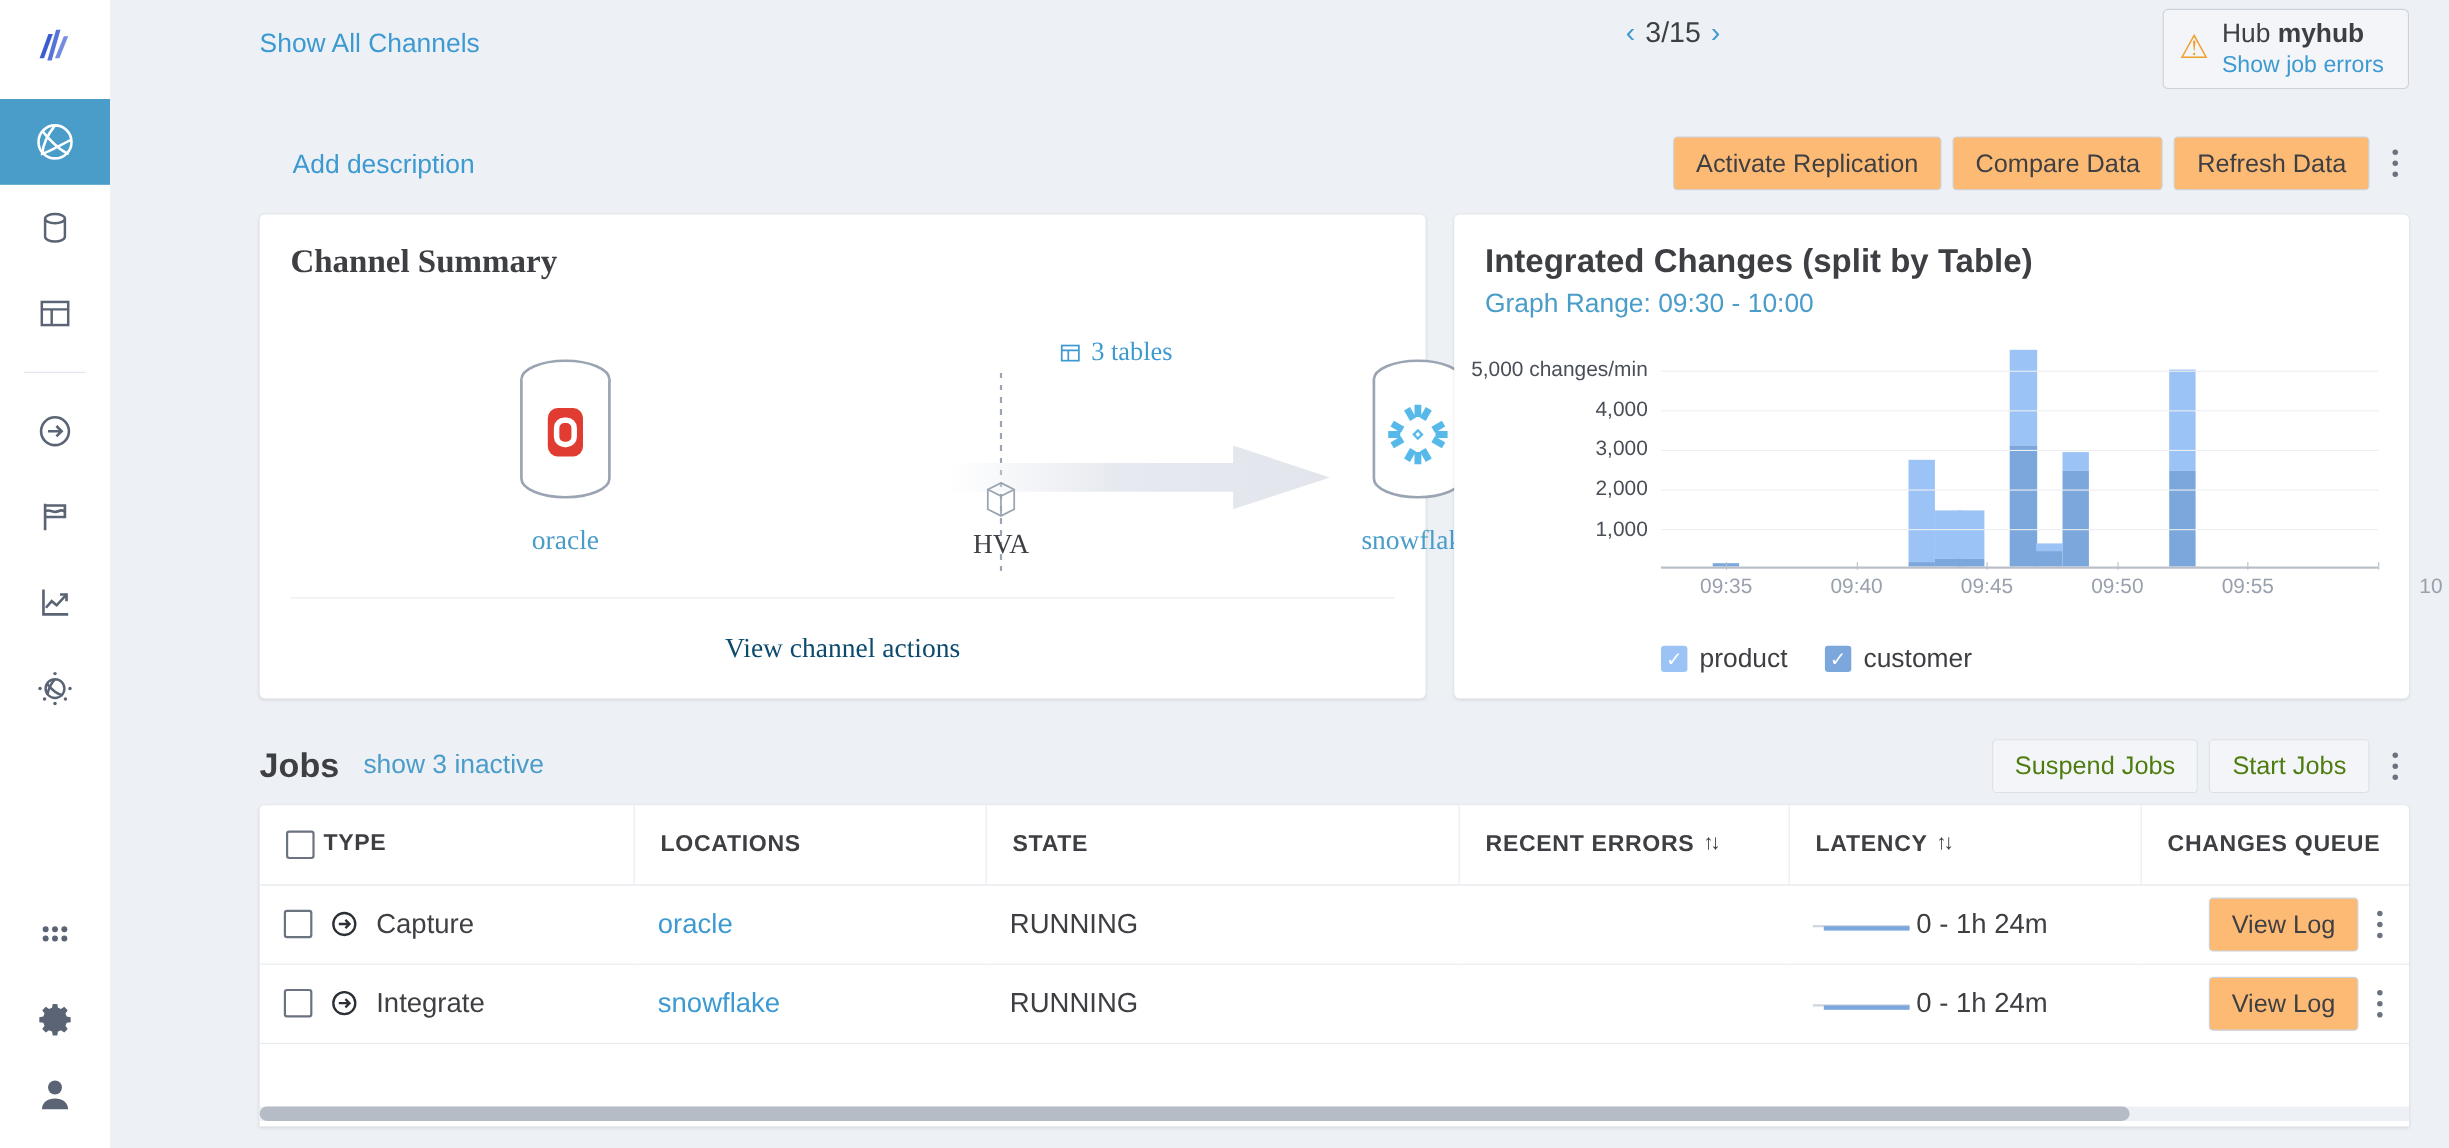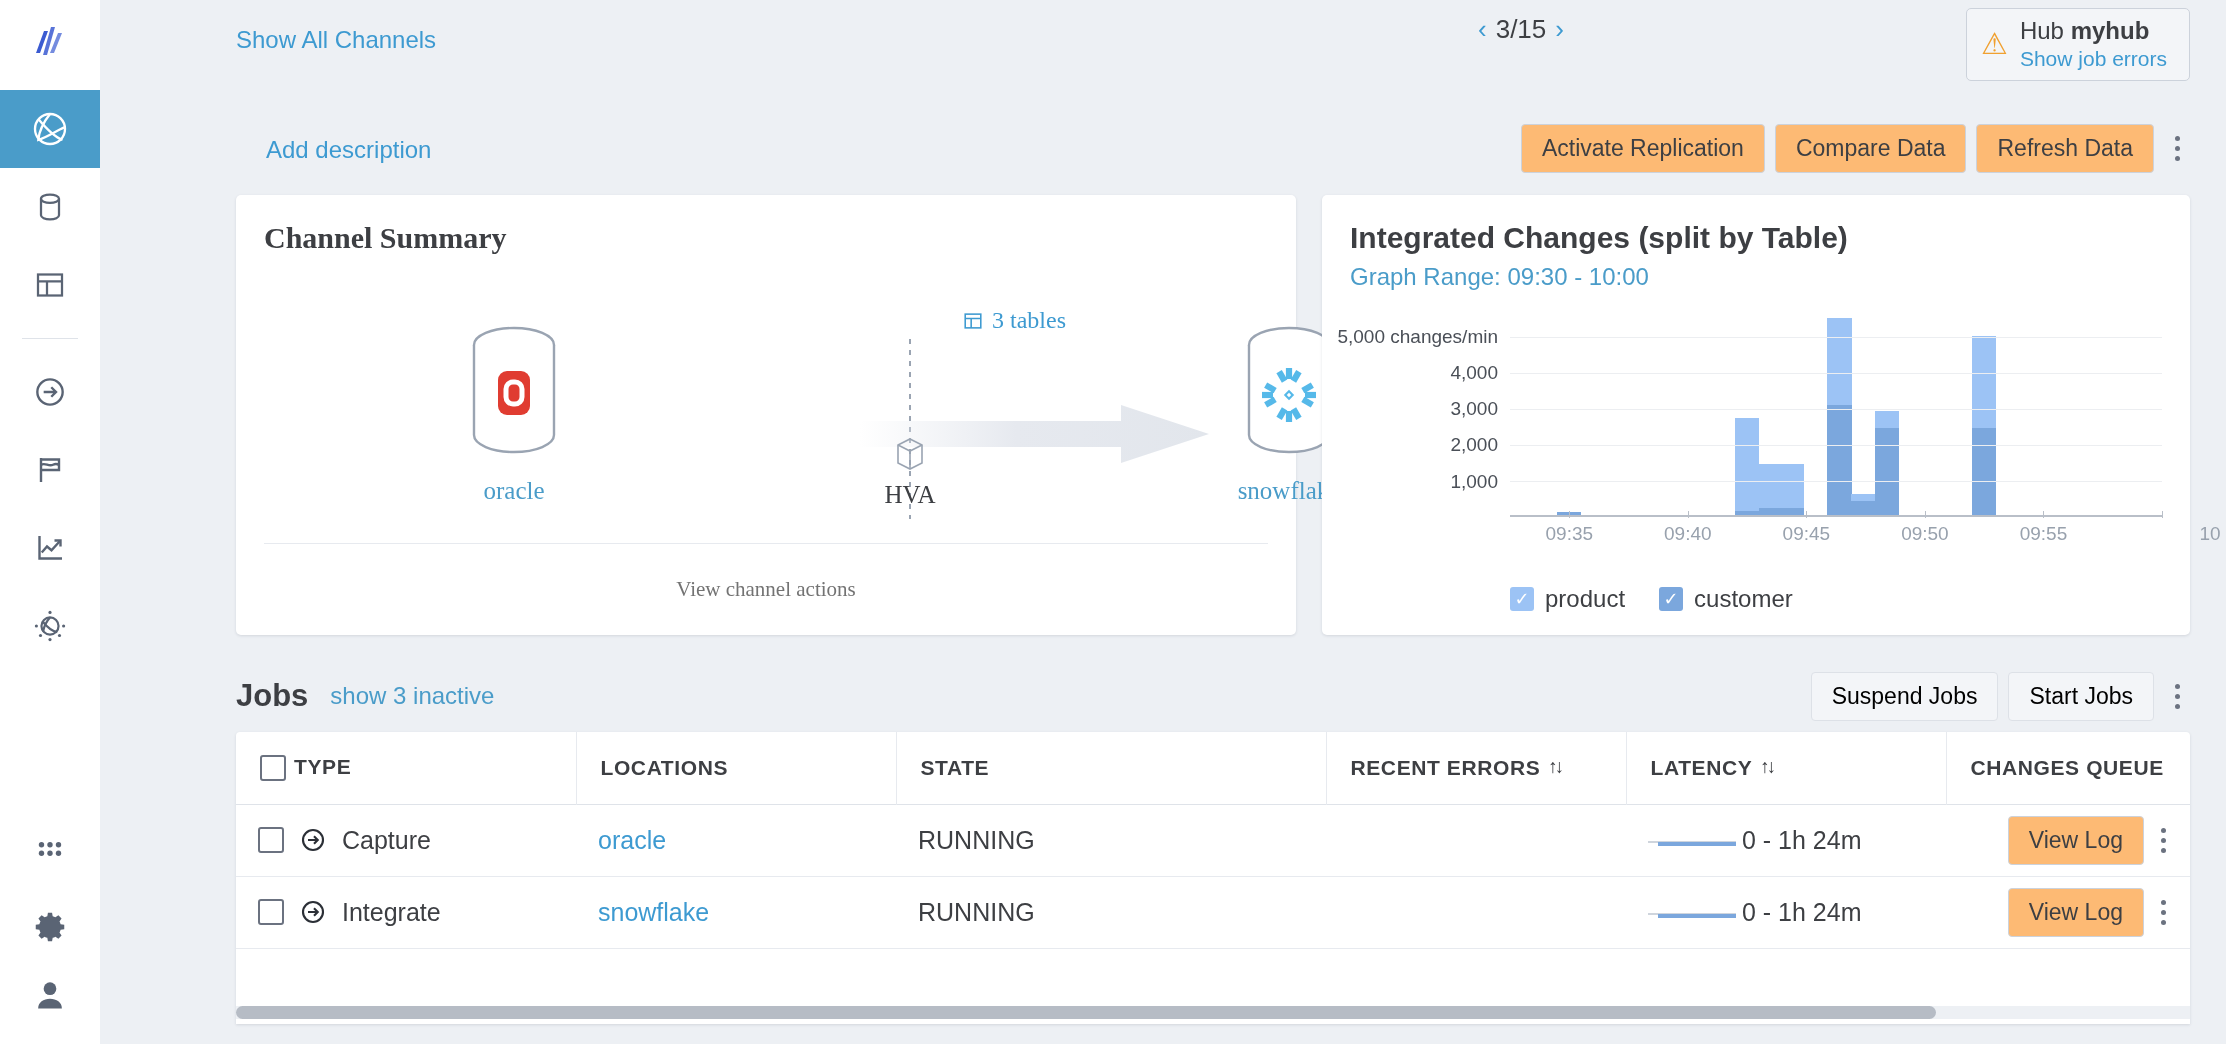--- a/index.html
+++ b/index.html
@@ -86,21 +86,21 @@
   .hdr-btns {
     position: absolute; right: 36px; top: 124px;
     display: flex; align-items: center; gap: 10px;
   }
   .btn {
     background: #fdba74; border: 1px solid #ccd2db; border-radius: 4px;
     font-size: 23px; color: #3d3f43; padding: 10px 20px;
     font-family: "Liberation Sans", sans-serif; cursor: pointer;
     white-space: nowrap;
   }
-  .btn.disabled { background: #f3f5f8; color: #000000; border-color: #dde1e7; }
+  .btn.disabled { background: #f3f5f8; color: #4d7c0f; border-color: #dde1e7; }
   .kebab {
     width: 26px; display: flex; flex-direction: column; align-items: center;
     gap: 5px; cursor: pointer; padding: 4px;
   }
   .kebab i { width: 5px; height: 5px; background: #6b7280; border-radius: 50%; display: block; }
 
   
   .cards { position: absolute; left: 136px; top: 195px; right: 36px; height: 440px; display: flex; gap: 26px; }
   .card {
     background: #ffffff; border-radius: 5px;
@@ -130,21 +130,21 @@
   .node.src { left: 140px; top: 68px; }
   .node.dst { left: 915px; top: 68px; }
   .node-label { font-size: 25px; color: #4a9cc9; margin-top: 16px; cursor: pointer; }
   .hva { position: absolute; left: 578px; top: 182px; width: 136px; text-align: center; }
   .hva-label { font-size: 25px; color: #3d3f43; margin-top: 6px; }
   .card-foot {
     position: absolute; left: 28px; right: 28px; bottom: 0; height: 92px;
     border-top: 1px solid #e7eaef;
     display: flex; align-items: center; justify-content: center;
   }
-  .card-foot a { color: #737373; font-size: 21px; cursor: pointer; }
+  .card-foot a { color: #0c4a6e; font-size: 25px; cursor: pointer; }
 
   
   .chart-area { position: absolute; left: 28px; top: 120px; right: 22px; height: 230px; }
   .plot { position: absolute; left: 160px; right: 6px; top: 0; bottom: 28px; }
   .gridline { position: absolute; left: 0; right: 0; height: 1px; background: #eceef1; }
   .axis-label {
     position: absolute; right: calc(100% + 12px); font-size: 19px; color: #4a4f57;
     white-space: nowrap; transform: translateY(-50%);
   }
   .baseline { position: absolute; left: 0; right: 0; bottom: 0; height: 2px; background: #b9bfc8; }

